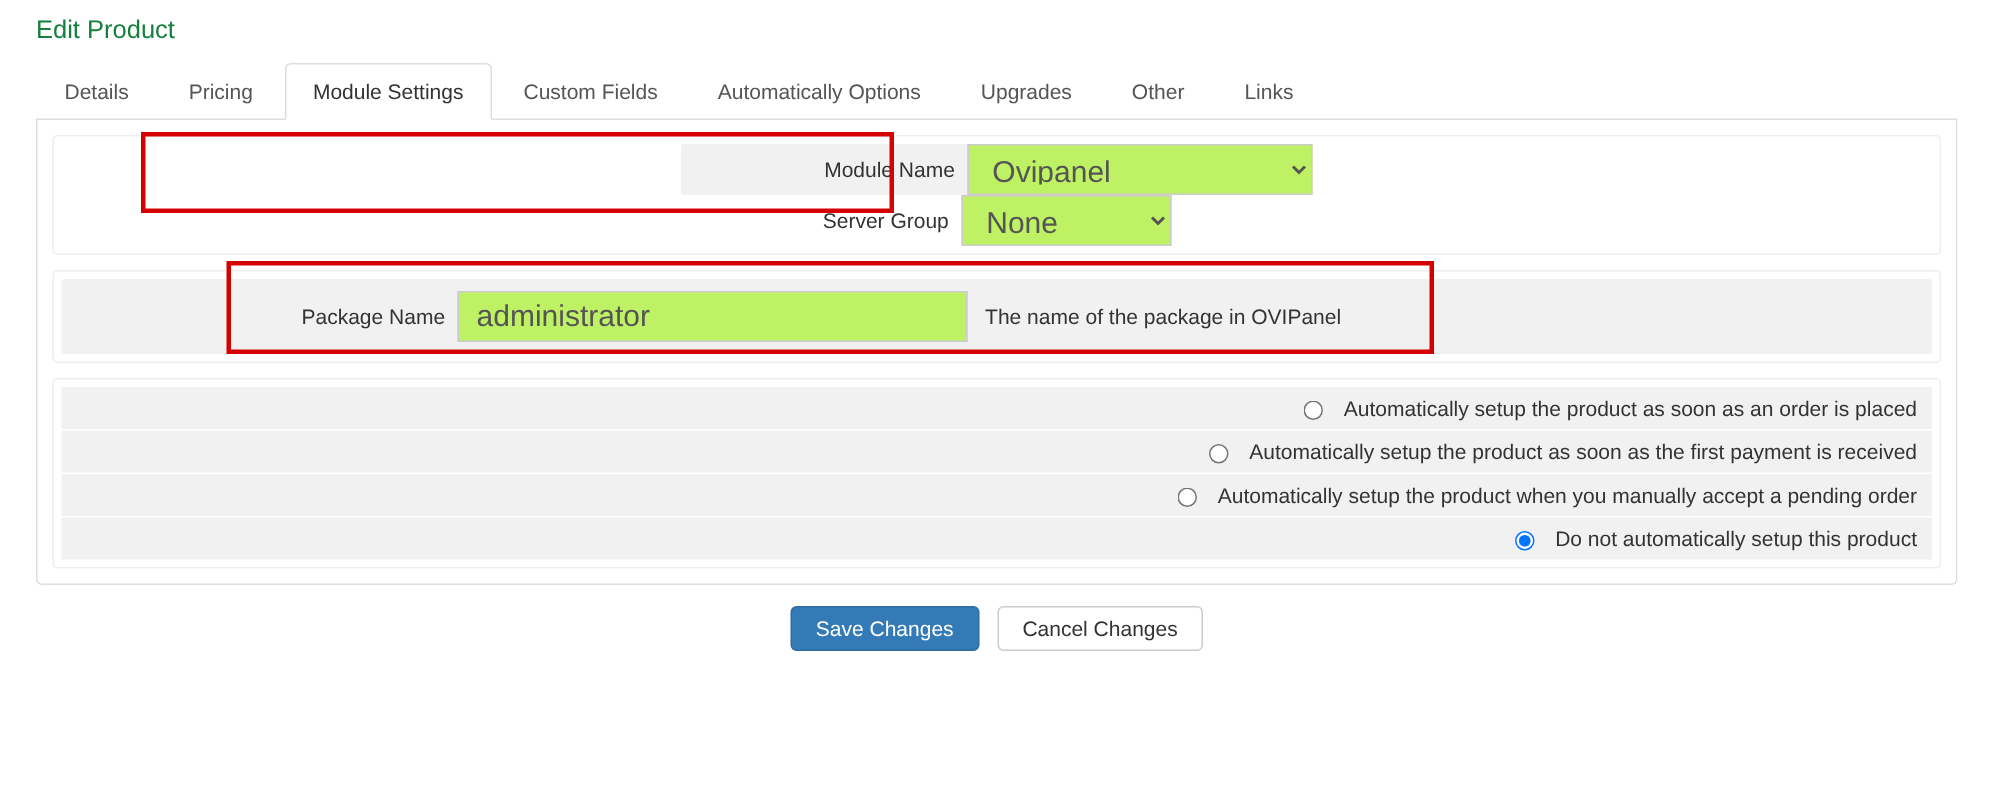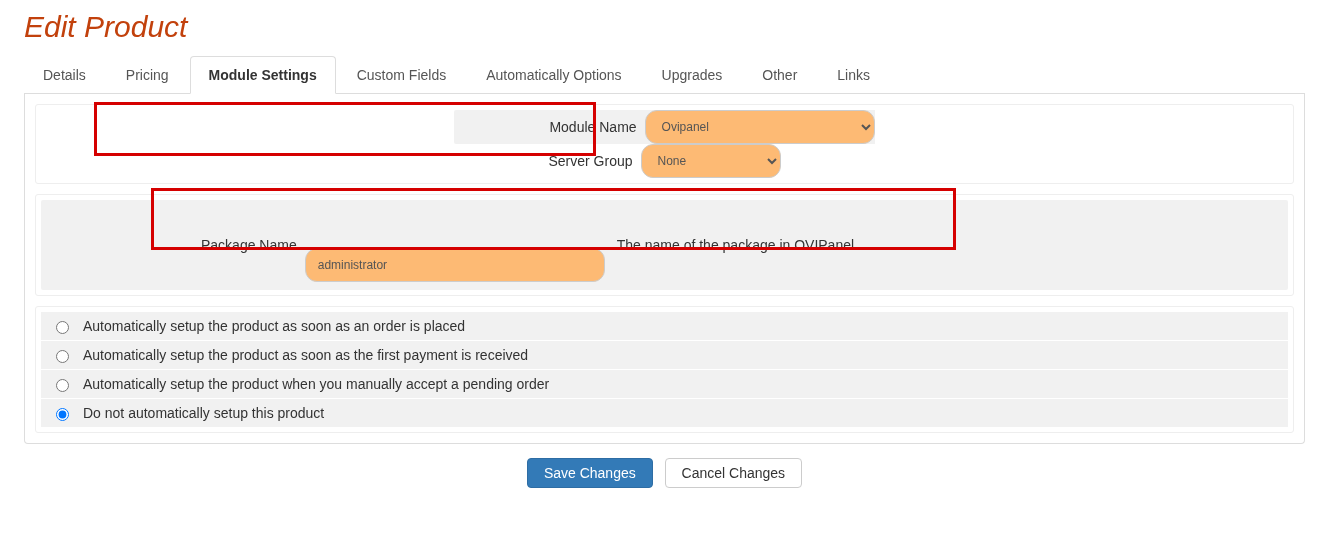--- a/index.html
+++ b/index.html
@@ -5,25 +5,24 @@
   * { box-sizing: border-box; }
   body {
     margin: 0;
     padding: 10px 24px;
     font-family: -apple-system, BlinkMacSystemFont, "Segoe UI", Helvetica, Arial, sans-serif;
     font-size: 14px;
     color: #333;
     background: #fff;
   }
   .page-title {
-    font-size: 30px;
+    font-size: 17px;
     font-weight: 400;
-    color: #c2410c;
+    color: #15803d;
     margin: 0 0 12px 0;
-    font-style: italic;
   }
   .tabs {
     display: flex;
     border-bottom: 1px solid #ddd;
     margin: 0;
     padding: 0;
     list-style: none;
   }
   .tabs li {
     margin-right: 2px;
@@ -33,21 +32,21 @@
     display: block;
     padding: 10px 18px;
     color: #555;
     text-decoration: none;
     border: 1px solid transparent;
     border-radius: 4px 4px 0 0;
     cursor: pointer;
   }
   .tabs li.active a {
     color: #333;
-    font-weight: 700;
+    font-weight: 400;
     background: #fff;
     border-color: #ddd #ddd #fff;
   }
   .tab-content {
     border: 1px solid #ddd;
     border-top: none;
     border-radius: 0 0 4px 4px;
     padding: 10px;
     background: #fff;
   }
@@ -78,30 +77,30 @@
   .field-label {
     color: #333;
     font-size: 14px;
     margin-right: 8px;
     white-space: nowrap;
   }
 
   select.form-control, input.form-control {
     height: 34px;
     padding: 6px 12px;
-    font-size: 12px;
+    font-size: 20px;
     line-height: 1.4;
     color: #555;
-    background-color: #fdba74;
+    background-color: #bef264;
     border: 1px solid #ccc;
-    border-radius: 12px;
+    border-radius: 0;
   }
   select.form-control { appearance: auto; }
   .w-230 { width: 230px; }
-  .w-300 { width: 300px; margin-top: 40px; }
+  .w-300 { width: 340px; }
   .w-140 { width: 140px; }
 
   .help-text {
     color: #333;
     margin-left: 12px;
   }
 
   .highlight-box {
     position: absolute;
     border: 3px solid #d50000;
@@ -112,20 +111,21 @@
     border: 1px solid #eee;
     border-radius: 3px;
     padding: 5px;
   }
   .radio-row {
     background: #f1f1f1;
     padding: 6px 10px;
     border-bottom: 1px solid #fff;
     display: flex;
     align-items: center;
+    justify-content: flex-end;
   }
   .radio-row:last-child { border-bottom: none; }
   .radio-row input[type=radio] {
     margin-right: 14px;
   }
   .radio-label { color: #333; }
 
   .footer-buttons {
     text-align: center;
     margin-top: 14px;

